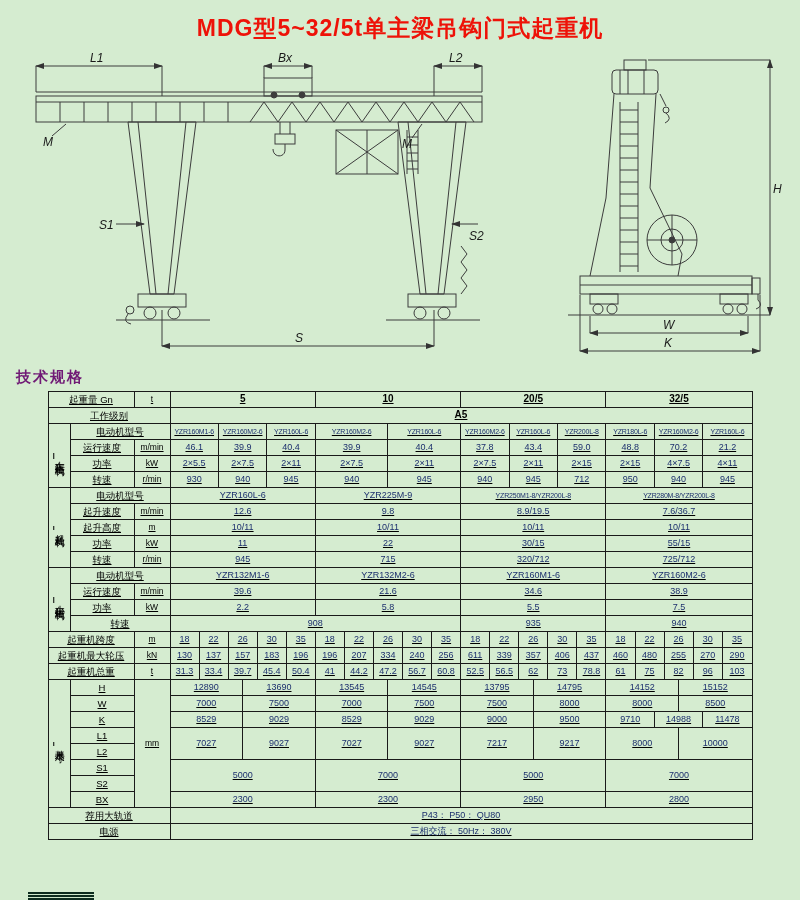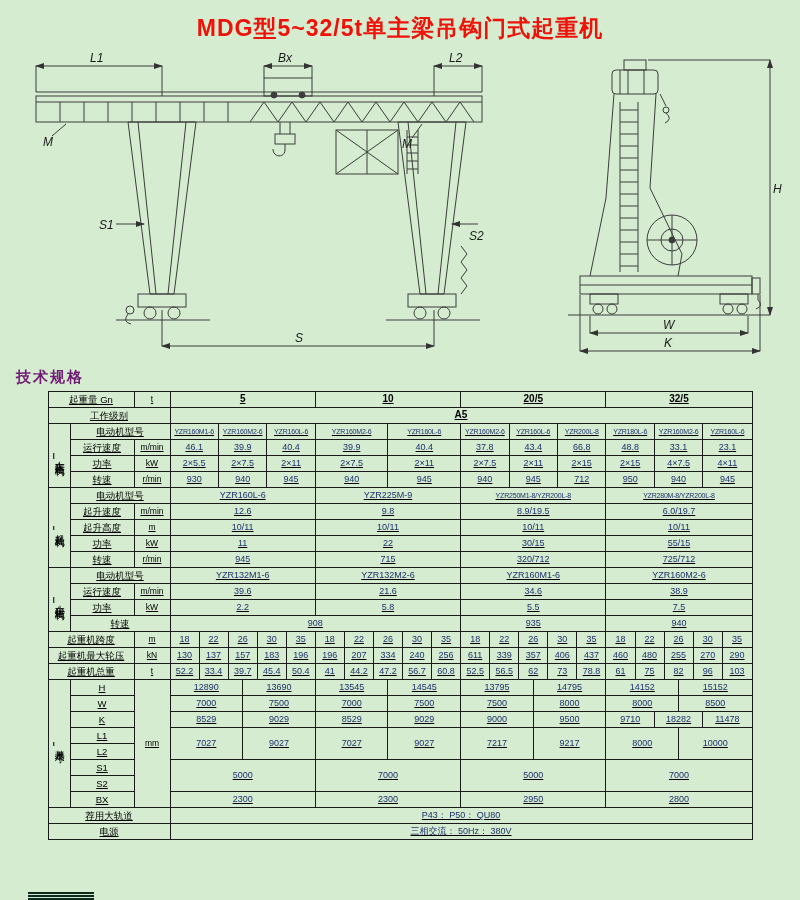--- a/index.html
+++ b/index.html
@@ -371,24 +371,24 @@
       <tr>
         <td class="l">运行速度</td>
         <td class="u">m/min</td>
         <td colspan="10" class="d">46.1</td>
         <td colspan="10" class="d">39.9</td>
         <td colspan="10" class="d">40.4</td>
         <td colspan="15" class="d">39.9</td>
         <td colspan="15" class="d">40.4</td>
         <td colspan="10" class="d">37.8</td>
         <td colspan="10" class="d">43.4</td>
-        <td colspan="10" class="d">66.8</td>
+        <td colspan="10" class="d">59.0</td>
         <td colspan="10" class="d">48.8</td>
-        <td colspan="10" class="d">33.1</td>
-        <td colspan="10" class="d">23.1</td>
+        <td colspan="10" class="d">70.2</td>
+        <td colspan="10" class="d">21.2</td>
       </tr>
       <tr>
         <td class="l">功率</td>
         <td class="u">kW</td>
         <td colspan="10" class="d">2×5.5</td>
         <td colspan="10" class="d">2×7.5</td>
         <td colspan="10" class="d">2×11</td>
         <td colspan="15" class="d">2×7.5</td>
         <td colspan="15" class="d">2×11</td>
         <td colspan="10" class="d">2×7.5</td>
@@ -420,21 +420,21 @@
         <td colspan="30" class="d">YZR225M-9</td>
         <td colspan="30" class="s">YZR250M1-8/YZR200L-8</td>
         <td colspan="30" class="s">YZR280M-8/YZR200L-8</td>
       </tr>
       <tr>
         <td class="l">起升速度</td>
         <td class="u">m/min</td>
         <td colspan="30" class="d">12.6</td>
         <td colspan="30" class="d">9.8</td>
         <td colspan="30" class="d">8.9/19.5</td>
-        <td colspan="30" class="d">6.0/19.7</td>
+        <td colspan="30" class="d">7.6/36.7</td>
       </tr>
       <tr>
         <td class="l">起升高度</td>
         <td class="u">m</td>
         <td colspan="30" class="d">10/11</td>
         <td colspan="30" class="d">10/11</td>
         <td colspan="30" class="d">10/11</td>
         <td colspan="30" class="d">10/11</td>
       </tr>
       <tr>
@@ -527,21 +527,21 @@
         <td colspan="6" class="d">437</td>
         <td colspan="6" class="d">460</td>
         <td colspan="6" class="d">480</td>
         <td colspan="6" class="d">255</td>
         <td colspan="6" class="d">270</td>
         <td colspan="6" class="d">290</td>
       </tr>
       <tr>
         <td colspan="2" class="l">起重机总重</td>
         <td class="u">t</td>
-        <td colspan="6" class="d">52.2</td>
+        <td colspan="6" class="d">31.3</td>
         <td colspan="6" class="d">33.4</td>
         <td colspan="6" class="d">39.7</td>
         <td colspan="6" class="d">45.4</td>
         <td colspan="6" class="d">50.4</td>
         <td colspan="6" class="d">41</td>
         <td colspan="6" class="d">44.2</td>
         <td colspan="6" class="d">47.2</td>
         <td colspan="6" class="d">56.7</td>
         <td colspan="6" class="d">60.8</td>
         <td colspan="6" class="d">52.5</td>
@@ -581,21 +581,21 @@
       </tr>
       <tr>
         <td class="l">K</td>
         <td colspan="15" class="d">8529</td>
         <td colspan="15" class="d">9029</td>
         <td colspan="15" class="d">8529</td>
         <td colspan="15" class="d">9029</td>
         <td colspan="15" class="d">9000</td>
         <td colspan="15" class="d">9500</td>
         <td colspan="10" class="d">9710</td>
-        <td colspan="10" class="d">18282</td>
+        <td colspan="10" class="d">14988</td>
         <td colspan="10" class="d">11478</td>
       </tr>
       <tr>
         <td class="l">L1</td>
         <td colspan="15" rowspan="2" class="d">7027</td>
         <td colspan="15" rowspan="2" class="d">9027</td>
         <td colspan="15" rowspan="2" class="d">7027</td>
         <td colspan="15" rowspan="2" class="d">9027</td>
         <td colspan="15" rowspan="2" class="d">7217</td>
         <td colspan="15" rowspan="2" class="d">9217</td>

